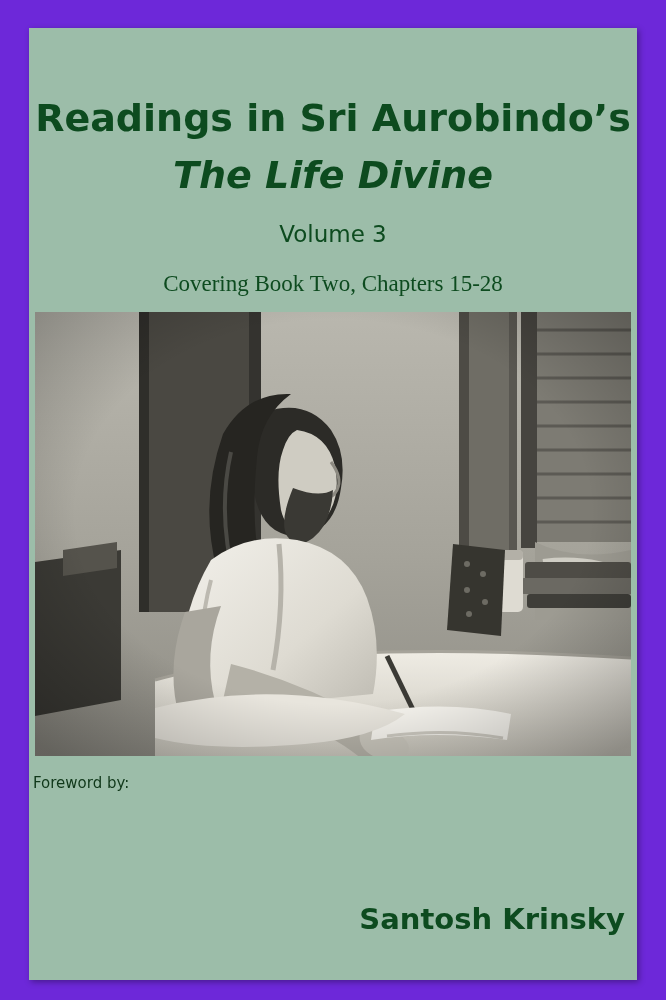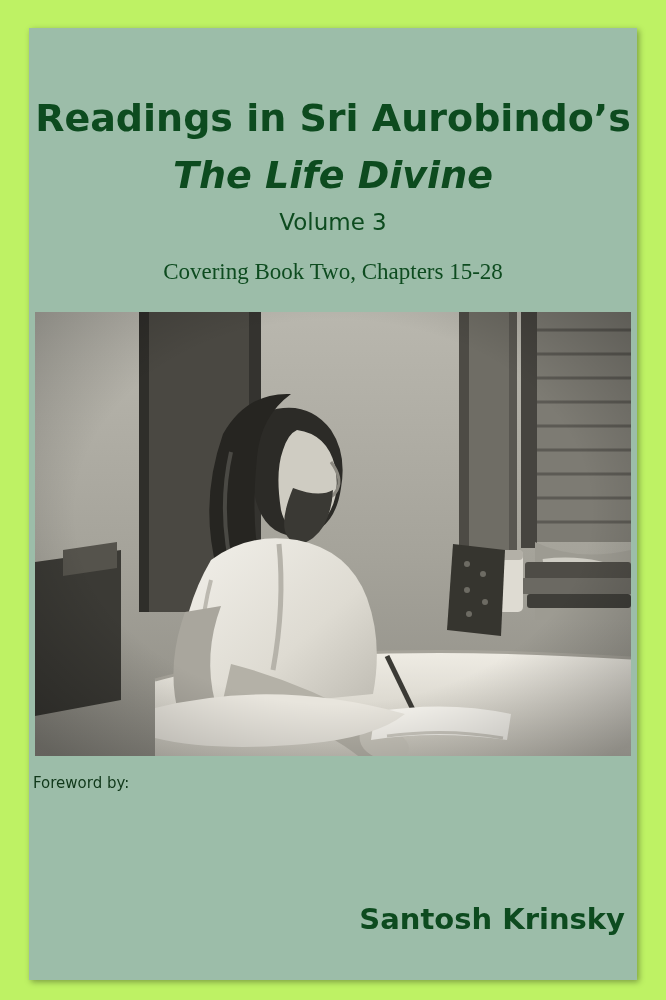--- a/index.html
+++ b/index.html
@@ -11,21 +11,21 @@
     width: 666px;
     height: 1000px;
     font-family: "DejaVu Sans", sans-serif;
     overflow: hidden;
   }
 
   .page {
     position: relative;
     width: 666px;
     height: 1000px;
-    background: #bef264;
+    background: #6d28d9;
   }
 
   
   .cover {
     position: absolute;
     left: 29px;
     top: 28px;
     width: 608px;
     height: 952px;
     background: #9cbda9;
@@ -55,21 +55,21 @@
     font-size: 38px;
     font-weight: bold;
     font-style: italic;
     color: #0d4b1f;
     line-height: 1.25;
     margin-top: 11px;
   }
   .title-volume {
     font-size: 23px;
     color: #0d4b1f;
-    margin-top: 8px;
+    margin-top: 20px;
     line-height: 1.35;
   }
   .title-covering {
     font-size: 23px;
     color: #0d4b1f;
     line-height: 1.35;
     margin-top: 18px;
     font-family: Liberation Serif, serif;
   }
 

